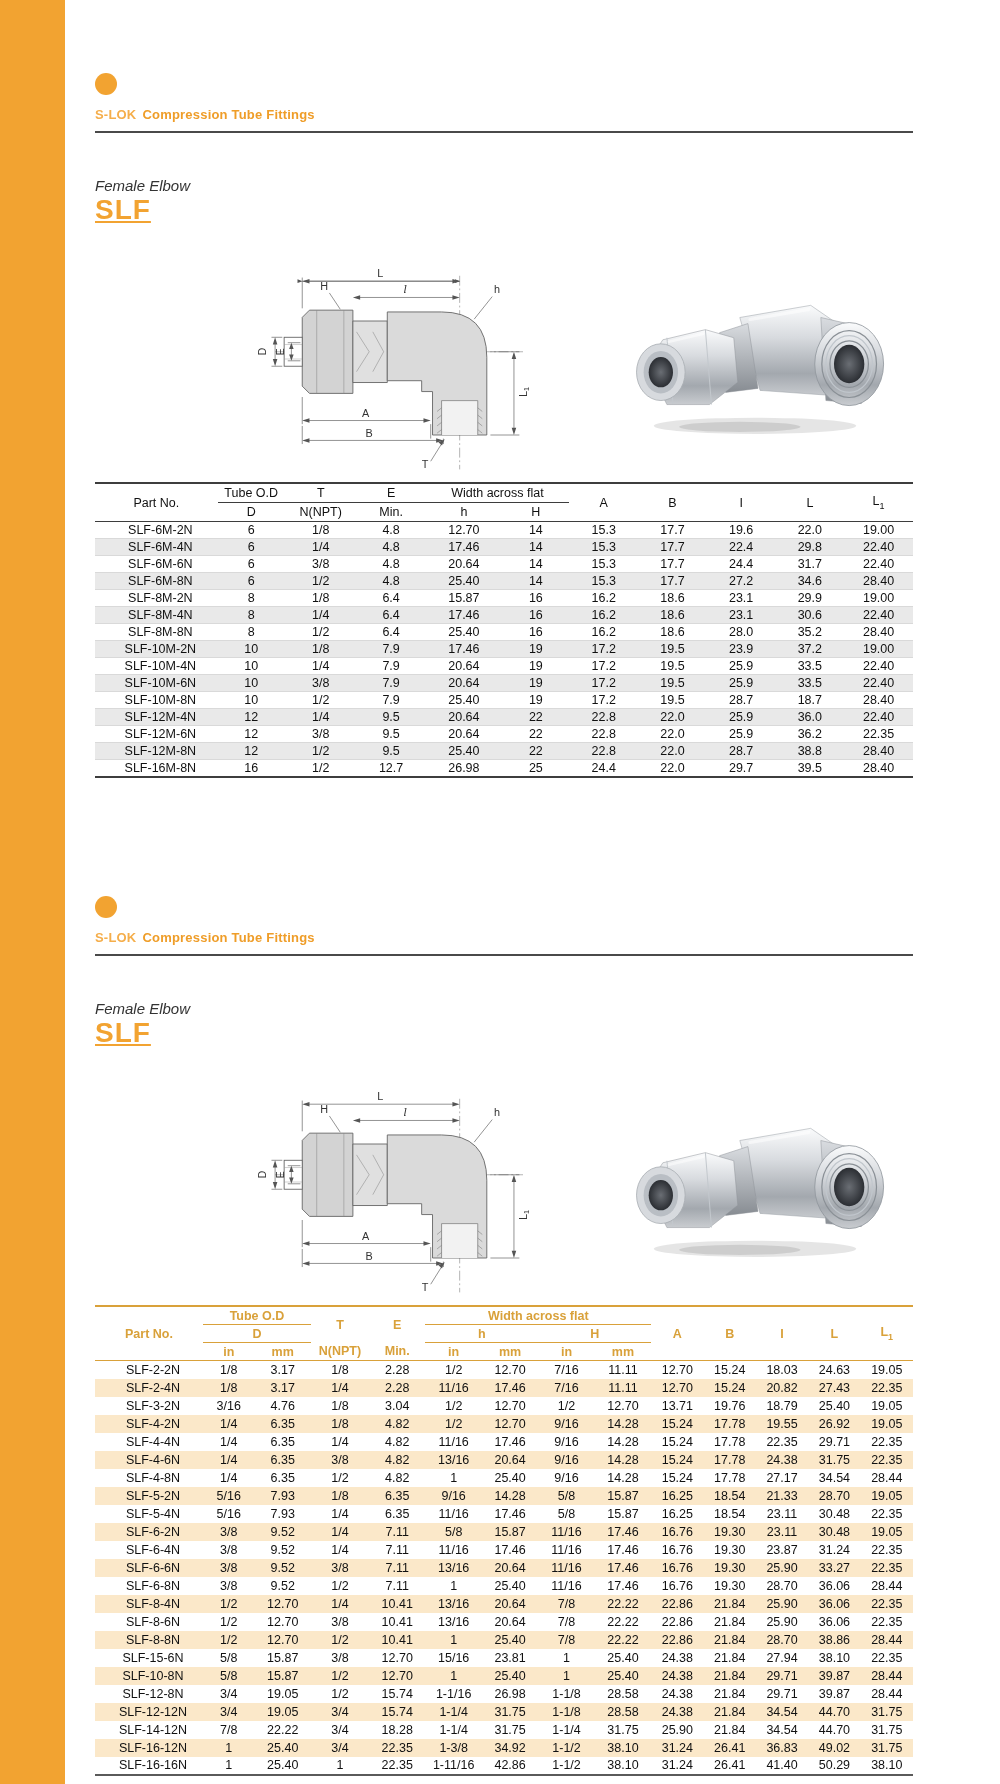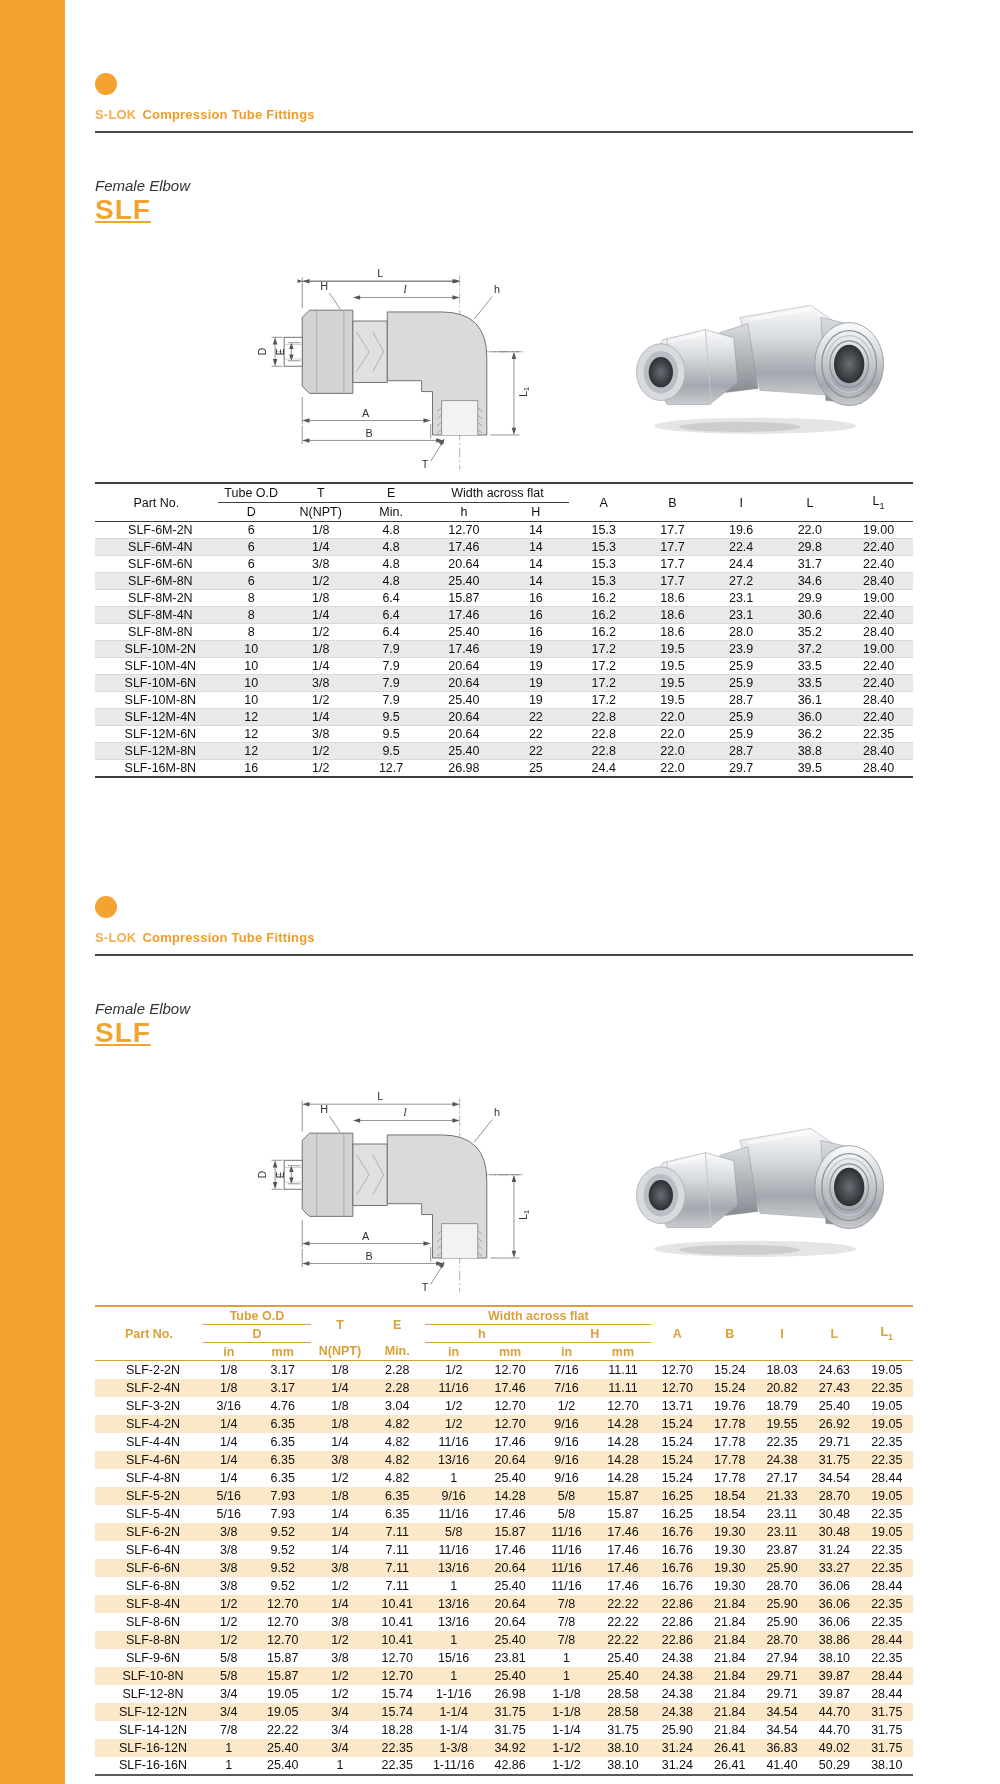--- a/index.html
+++ b/index.html
@@ -361,21 +361,21 @@
           <tr>
             <td>SLF-10M-8N</td>
             <td>10</td>
             <td>1/2</td>
             <td>7.9</td>
             <td>25.40</td>
             <td>19</td>
             <td>17.2</td>
             <td>19.5</td>
             <td>28.7</td>
-            <td>36.1</td>
+            <td>18.7</td>
             <td>28.40</td>
           </tr>
           <tr>
             <td>SLF-12M-4N</td>
             <td>12</td>
             <td>1/4</td>
             <td>9.5</td>
             <td>20.64</td>
             <td>22</td>
             <td>22.8</td>
@@ -812,21 +812,21 @@
             <td>25.40</td>
             <td>7/8</td>
             <td>22.22</td>
             <td>22.86</td>
             <td>21.84</td>
             <td>28.70</td>
             <td>38.86</td>
             <td>28.44</td>
           </tr>
           <tr>
-            <td>SLF-9-6N</td>
+            <td>SLF-15-6N</td>
             <td>5/8</td>
             <td>15.87</td>
             <td>3/8</td>
             <td>12.70</td>
             <td>15/16</td>
             <td>23.81</td>
             <td>1</td>
             <td>25.40</td>
             <td>24.38</td>
             <td>21.84</td>

